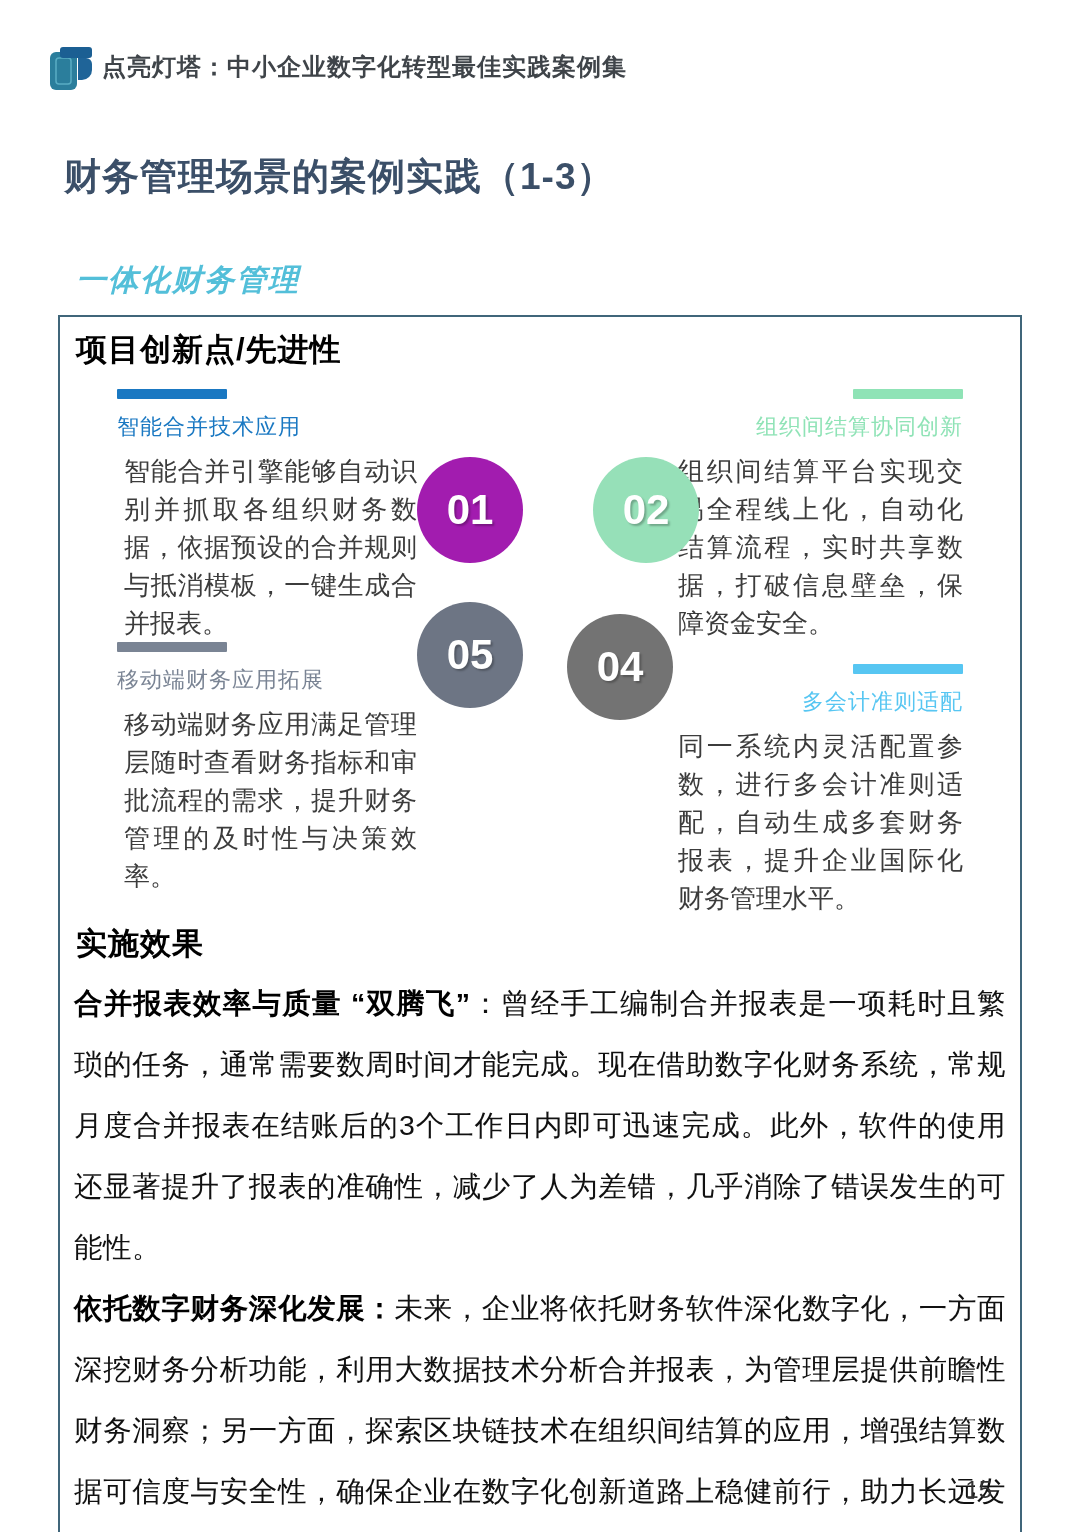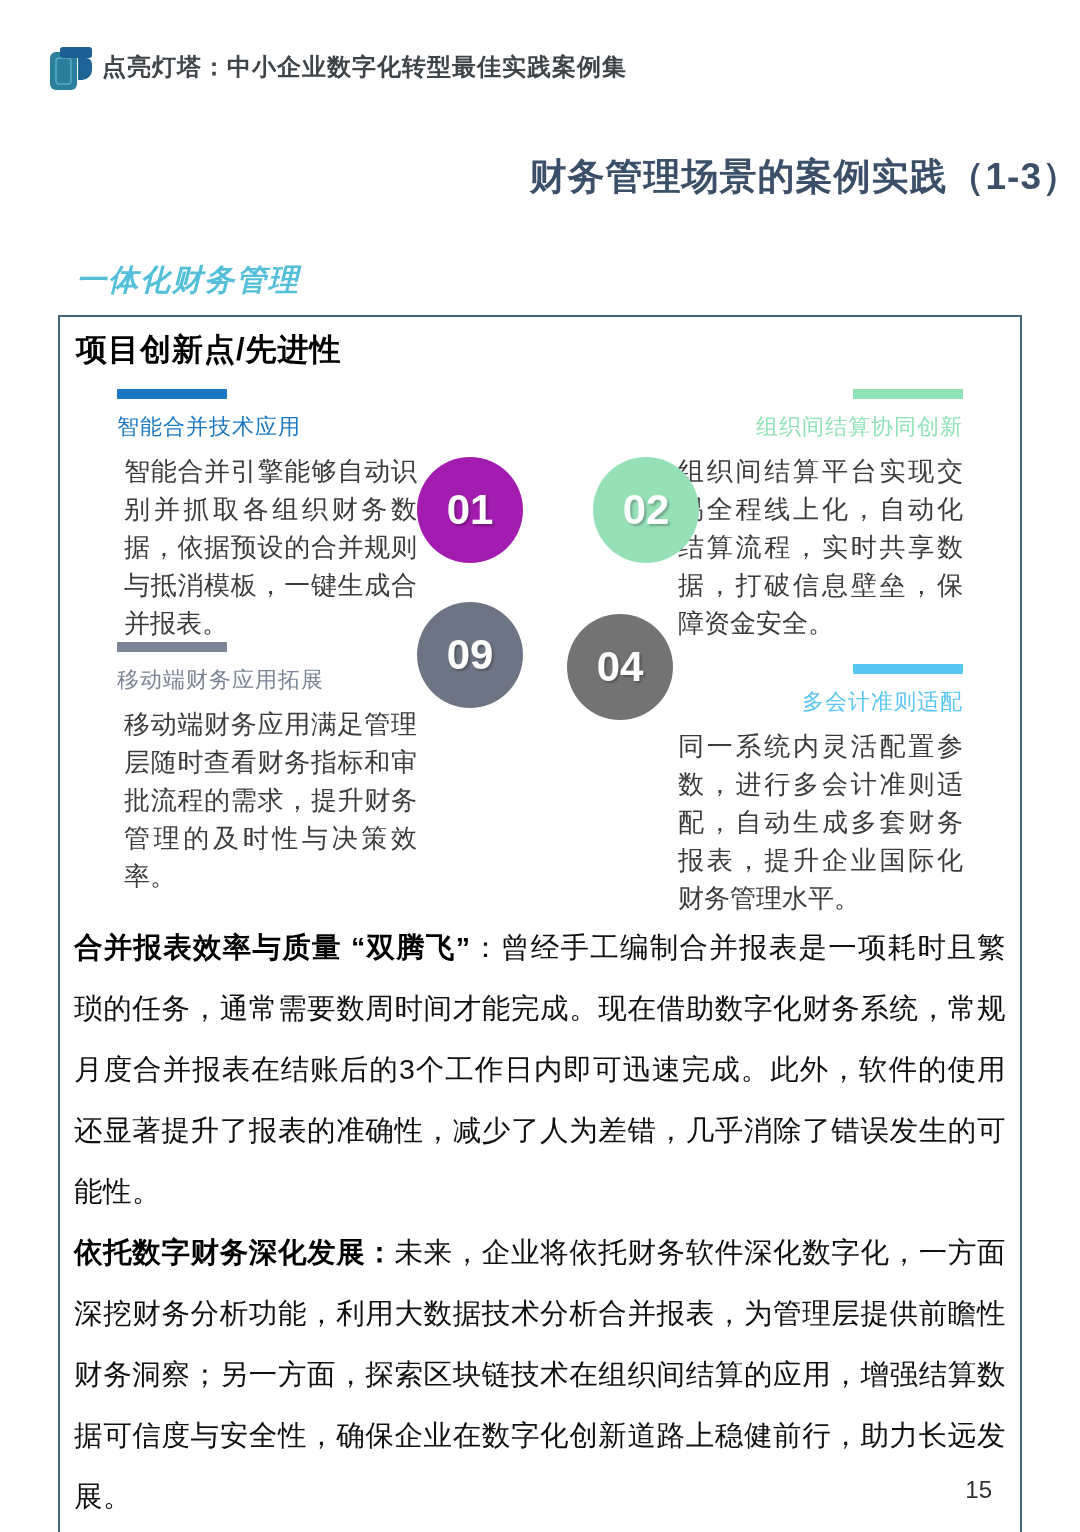--- a/index.html
+++ b/index.html
@@ -14,21 +14,21 @@
   .page { width: 1080px; height: 1532px; padding: 0; position: relative; }
 
   
   .header { display: flex; align-items: center; gap: 3px; padding: 40px 0 0 45px; }
   .logo { width: 54px; height: 54px; flex: 0 0 auto; }
   .header-title { font-size: 24px; font-weight: bold; color: #3f4449; letter-spacing: 1px; }
 
   
   .page-title {
     margin: 58px 0 0 64px;
-    font-size: 37px; font-weight: bold; color: #3b4f68; letter-spacing: 1px; text-align: right;
+    font-size: 37px; font-weight: bold; color: #3b4f68; letter-spacing: 1px;
   }
   .subtitle {
     margin: 58px 0 14px 76px;
     font-size: 30px; font-weight: bold; font-style: italic;
     color: #53bfd9; letter-spacing: 2px;
   }
 
   
   .main-box {
     position: relative;
@@ -117,21 +117,21 @@
 
   <h1 class="page-title">财务管理场景的案例实践（1-3）</h1>
   <div class="subtitle">一体化财务管理</div>
 
   <div class="main-box">
 
     <div class="box-heading">项目创新点/先进性</div>
 
     <div class="circle c01">01</div>
     <div class="circle c02">02</div>
-    <div class="circle c03">09</div>
+    <div class="circle c03">05</div>
     <div class="circle c04">04</div>
 
     <div class="quad">
 
       <div class="cell-r1 left-col">
         <div class="accent-bar bar-blue"></div>
         <div class="quad-title t-blue">智能合并技术应用</div>
         <div class="quad-text">智能合并引擎能够自动识别并抓取各组织财务数据，依据预设的合并规则与抵消模板，一键生成合并报表。</div>
       </div>
 
@@ -152,20 +152,21 @@
       <div></div>
 
       <div class="right-col" style="padding-top:22px;">
         <div class="accent-bar bar-cyan"></div>
         <div class="quad-title t-cyan">多会计准则适配</div>
         <div class="quad-text">同一系统内灵活配置参数，进行多会计准则适配，自动生成多套财务报表，提升企业国际化财务管理水平。</div>
       </div>
     </div>
 
     <div class="effects">
+      <div class="effects-heading">实施效果</div>
 
       <p class="para"><span class="lead">合并报表效率与质量 “双腾飞”</span><span>：</span><span>曾经手工编制合并报表是一项耗时且繁琐的任务，通常需要数周时间才能完成。现在借助数字化财务系统，常规月度合并报表在结账后的3个工作日内即可迅速完成。此外，软件的使用还显著提升了报表的准确性，减少了人为差错，几乎消除了错误发生的可能性。</span></p>
 
 
       <p class="para"><span class="lead">依托数字财务深化发展</span><span class="lead">：</span><span>未来，企业将依托财务软件深化数字化，一方面深挖财务分析功能，利用大数据技术分析合并报表，为管理层提供前瞻性财务洞察；另一方面，探索区块链技术在组织间结算的应用，增强结算数据可信度与安全性，确保企业在数字化创新道路上稳健前行，助力长远发展。</span></p>
     </div>
   </div>
 
   <div class="page-number">15</div>
 

